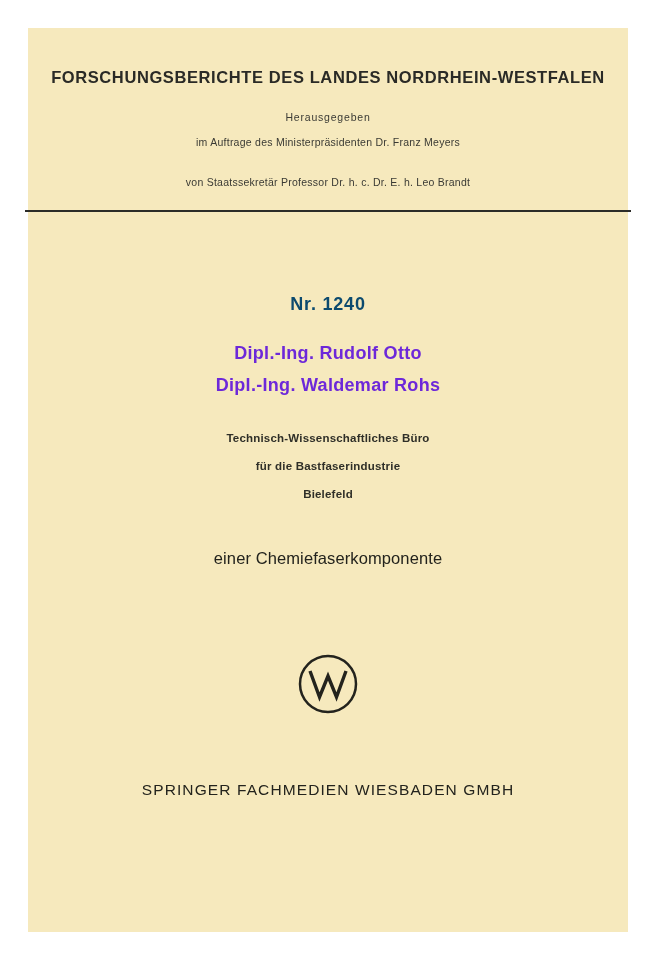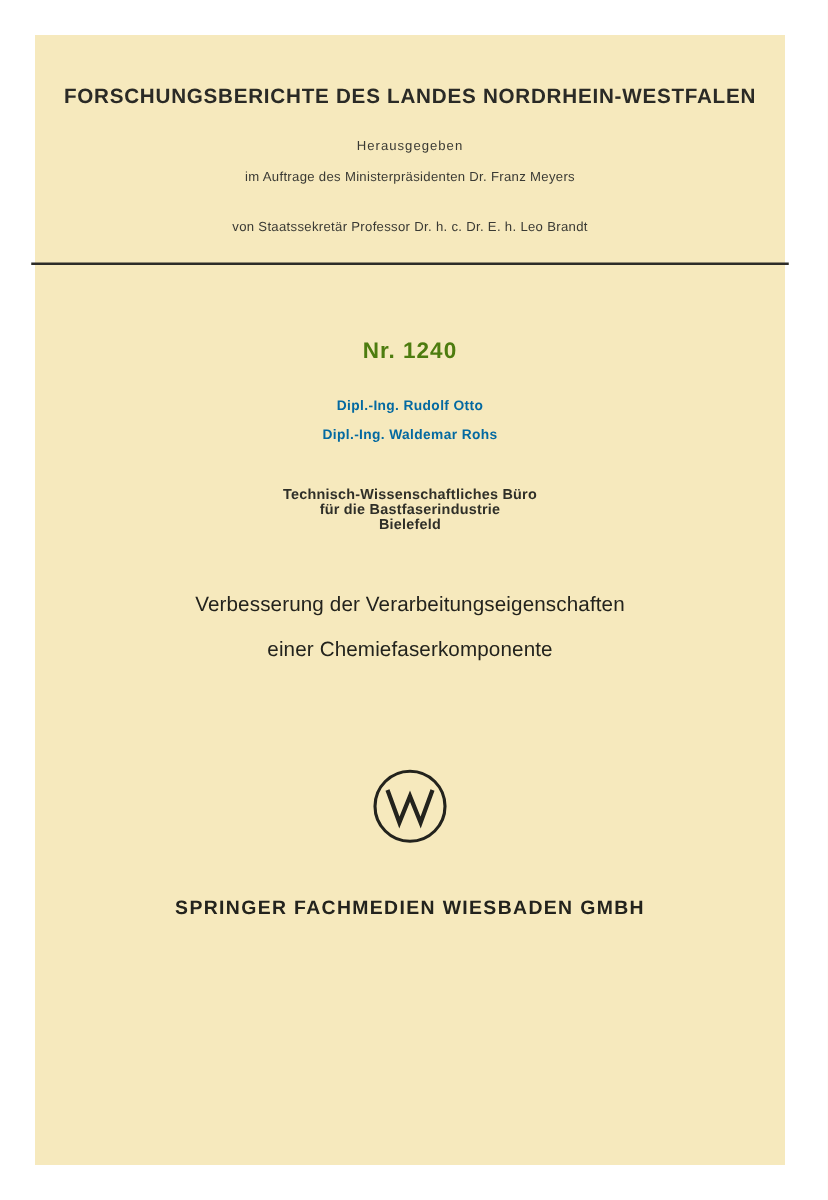--- a/index.html
+++ b/index.html
@@ -69,48 +69,48 @@
     letter-spacing: 0.25px;
     text-align: center;
   }
   .rule {
     margin-top: 22px;
     width: 606px;
     height: 2px;
     background: #2c2c28;
   }
   .report-number {
-    margin-top: 58px;
+    margin-top: 82px;
     font-size: 18px;
     font-weight: bold;
-    color: #4d7c0f;
+    color: #0c4a6e;
     letter-spacing: 0.8px;
     text-align: right;
   }
   .author {
     margin-top: 28px;
-    font-size: 11px;
+    font-size: 18px;
     font-weight: bold;
-    color: #0369a1;
+    color: #6d28d9;
     letter-spacing: 0.3px;
     text-align: center;
   }
   .author + .author {
     margin-top: 11px;
   }
   .affil {
     margin-top: 36px;
     font-size: 11.5px;
     font-weight: bold;
     color: #2f2f28;
     letter-spacing: 0.2px;
     text-align: center;
   }
   .affil + .affil {
-    margin-top: 0;
+    margin-top: 16px;
   }
   .title-block {
     margin-top: 50px;
     text-align: center;
   }
   .title-line {
     font-size: 16.5px;
     color: #23231d;
     letter-spacing: 0.1px;
     line-height: 1.0;
@@ -120,23 +120,23 @@
   }
   .logo-wrap {
     margin-top: 86px;
     width: 62px;
     height: 62px;
     display: flex;
     align-items: center;
     justify-content: center;
   }
   .publisher {
-    margin-top: 42px;
+    margin-top: 66px;
     font-size: 15.5px;
-    font-weight: bold;
+    font-weight: normal;
     letter-spacing: 1.1px;
     color: #23231d;
   }
 </style>
 </head>
 <body>
 
 <div class="page">
   <div class="spine"></div>
 
@@ -155,21 +155,20 @@
     <div class="report-number">Nr. 1240</div>
 
     <div class="author">Dipl.-Ing. Rudolf Otto</div>
     <div class="author">Dipl.-Ing. Waldemar Rohs</div>
 
     <div class="affil">Technisch-Wissenschaftliches Büro</div>
     <div class="affil">für die Bastfaserindustrie</div>
     <div class="affil">Bielefeld</div>
 
     <div class="title-block">
-      <div class="title-line">Verbesserung der Verarbeitungseigenschaften</div>
       <div class="title-line">einer Chemiefaserkomponente</div>
     </div>
 
     <div class="logo-wrap">
       <svg width="62" height="62" viewBox="0 0 62 62">
         <circle cx="31" cy="31" r="28" fill="none" stroke="#23231d" stroke-width="2.5"></circle>
         <path d="M13 18 L22.5 44 L31 23 L39.5 44 L49 18" fill="none" stroke="#23231d" stroke-width="3.4" stroke-linecap="butt" stroke-linejoin="miter"></path>
       </svg>
     </div>
 

